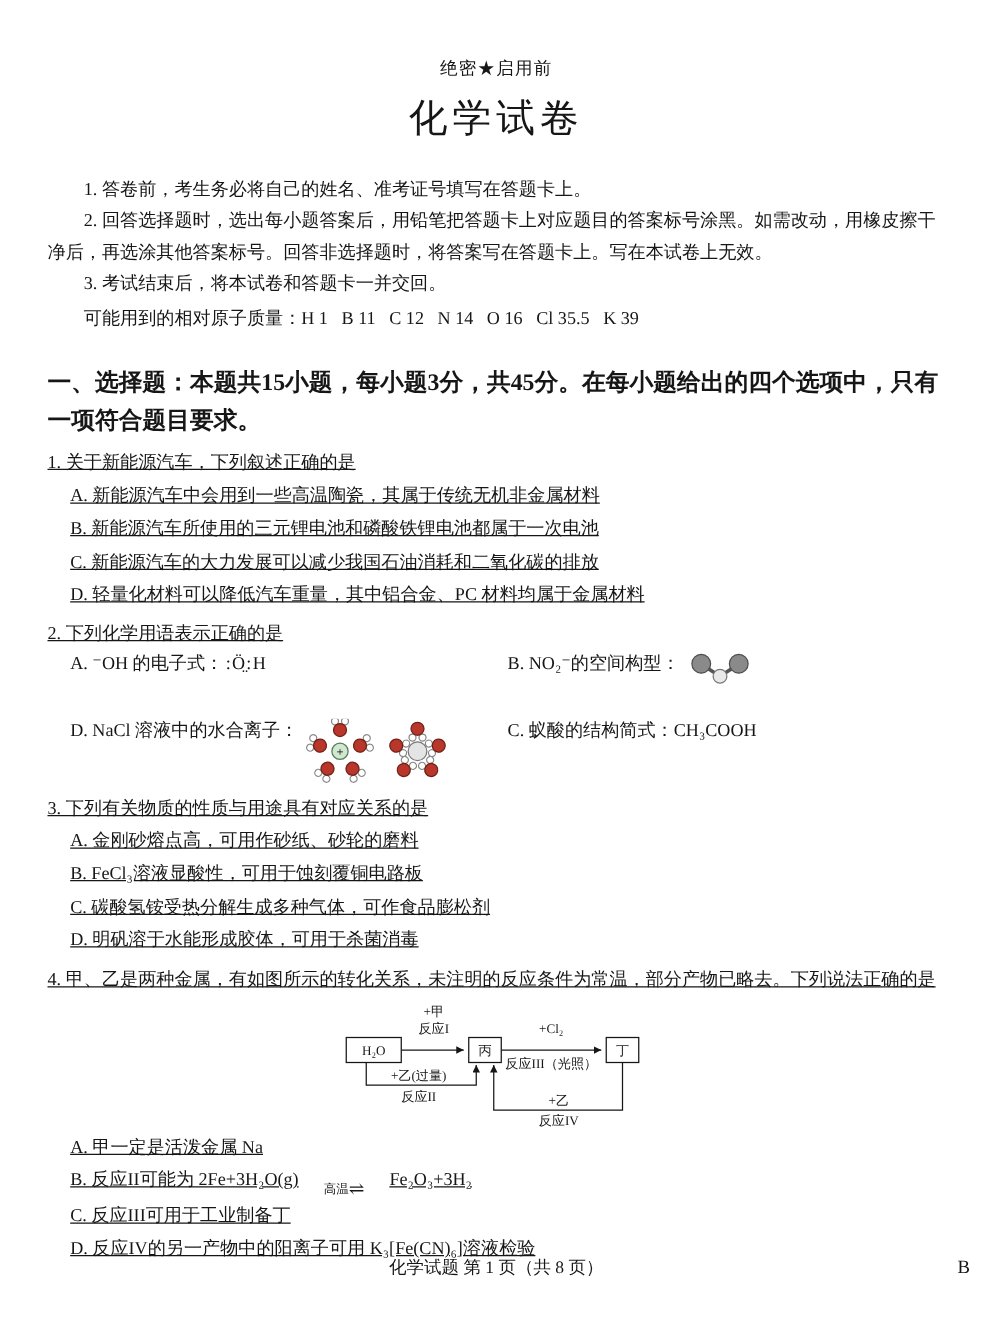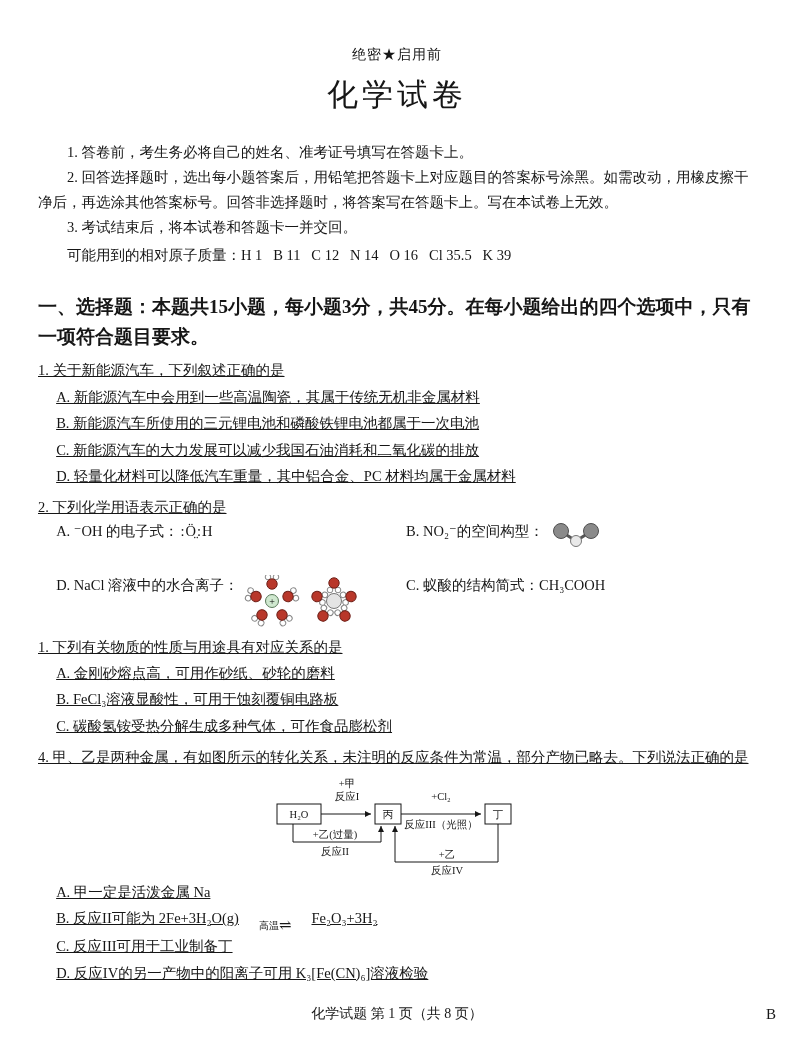--- a/index.html
+++ b/index.html
@@ -132,24 +132,25 @@
           <circle cx="29" cy="26" r="7.5" fill="#e4e4e4" stroke="#777"></circle>
         </svg>
       </div>
       <div class="opt-cell">
         <span>C. 蚁酸的结构简式：CH₃COOH</span>
       </div>
     </div>
   </div>
 
   <div class="q">
-    <div class="line">1. 下列有关物质的性质与用途具有对应关系的是</div>
+    <div class="line">3. 下列有关物质的性质与用途具有对应关系的是</div>
     <div class="line option">A. 金刚砂熔点高，可用作砂纸、砂轮的磨料</div>
     <div class="line option">B. FeCl₃溶液显酸性，可用于蚀刻覆铜电路板</div>
     <div class="line option">C. 碳酸氢铵受热分解生成多种气体，可作食品膨松剂</div>
+    <div class="line option">D. 明矾溶于水能形成胶体，可用于杀菌消毒</div>
   </div>
 
   <div class="q">
     <div class="line">4. 甲、乙是两种金属，有如图所示的转化关系，未注明的反应条件为常温，部分产物已略去。下列说法正确的是</div>
 
     <div class="diagram">
       <svg width="252" height="104" viewBox="0 0 252 104" font-size="10.5">
         <defs>
           <marker id="arw" markerWidth="8" markerHeight="8" refX="6" refY="3" orient="auto">
             <path d="M0,0 L6,3 L0,6 Z" fill="#161616"></path>

